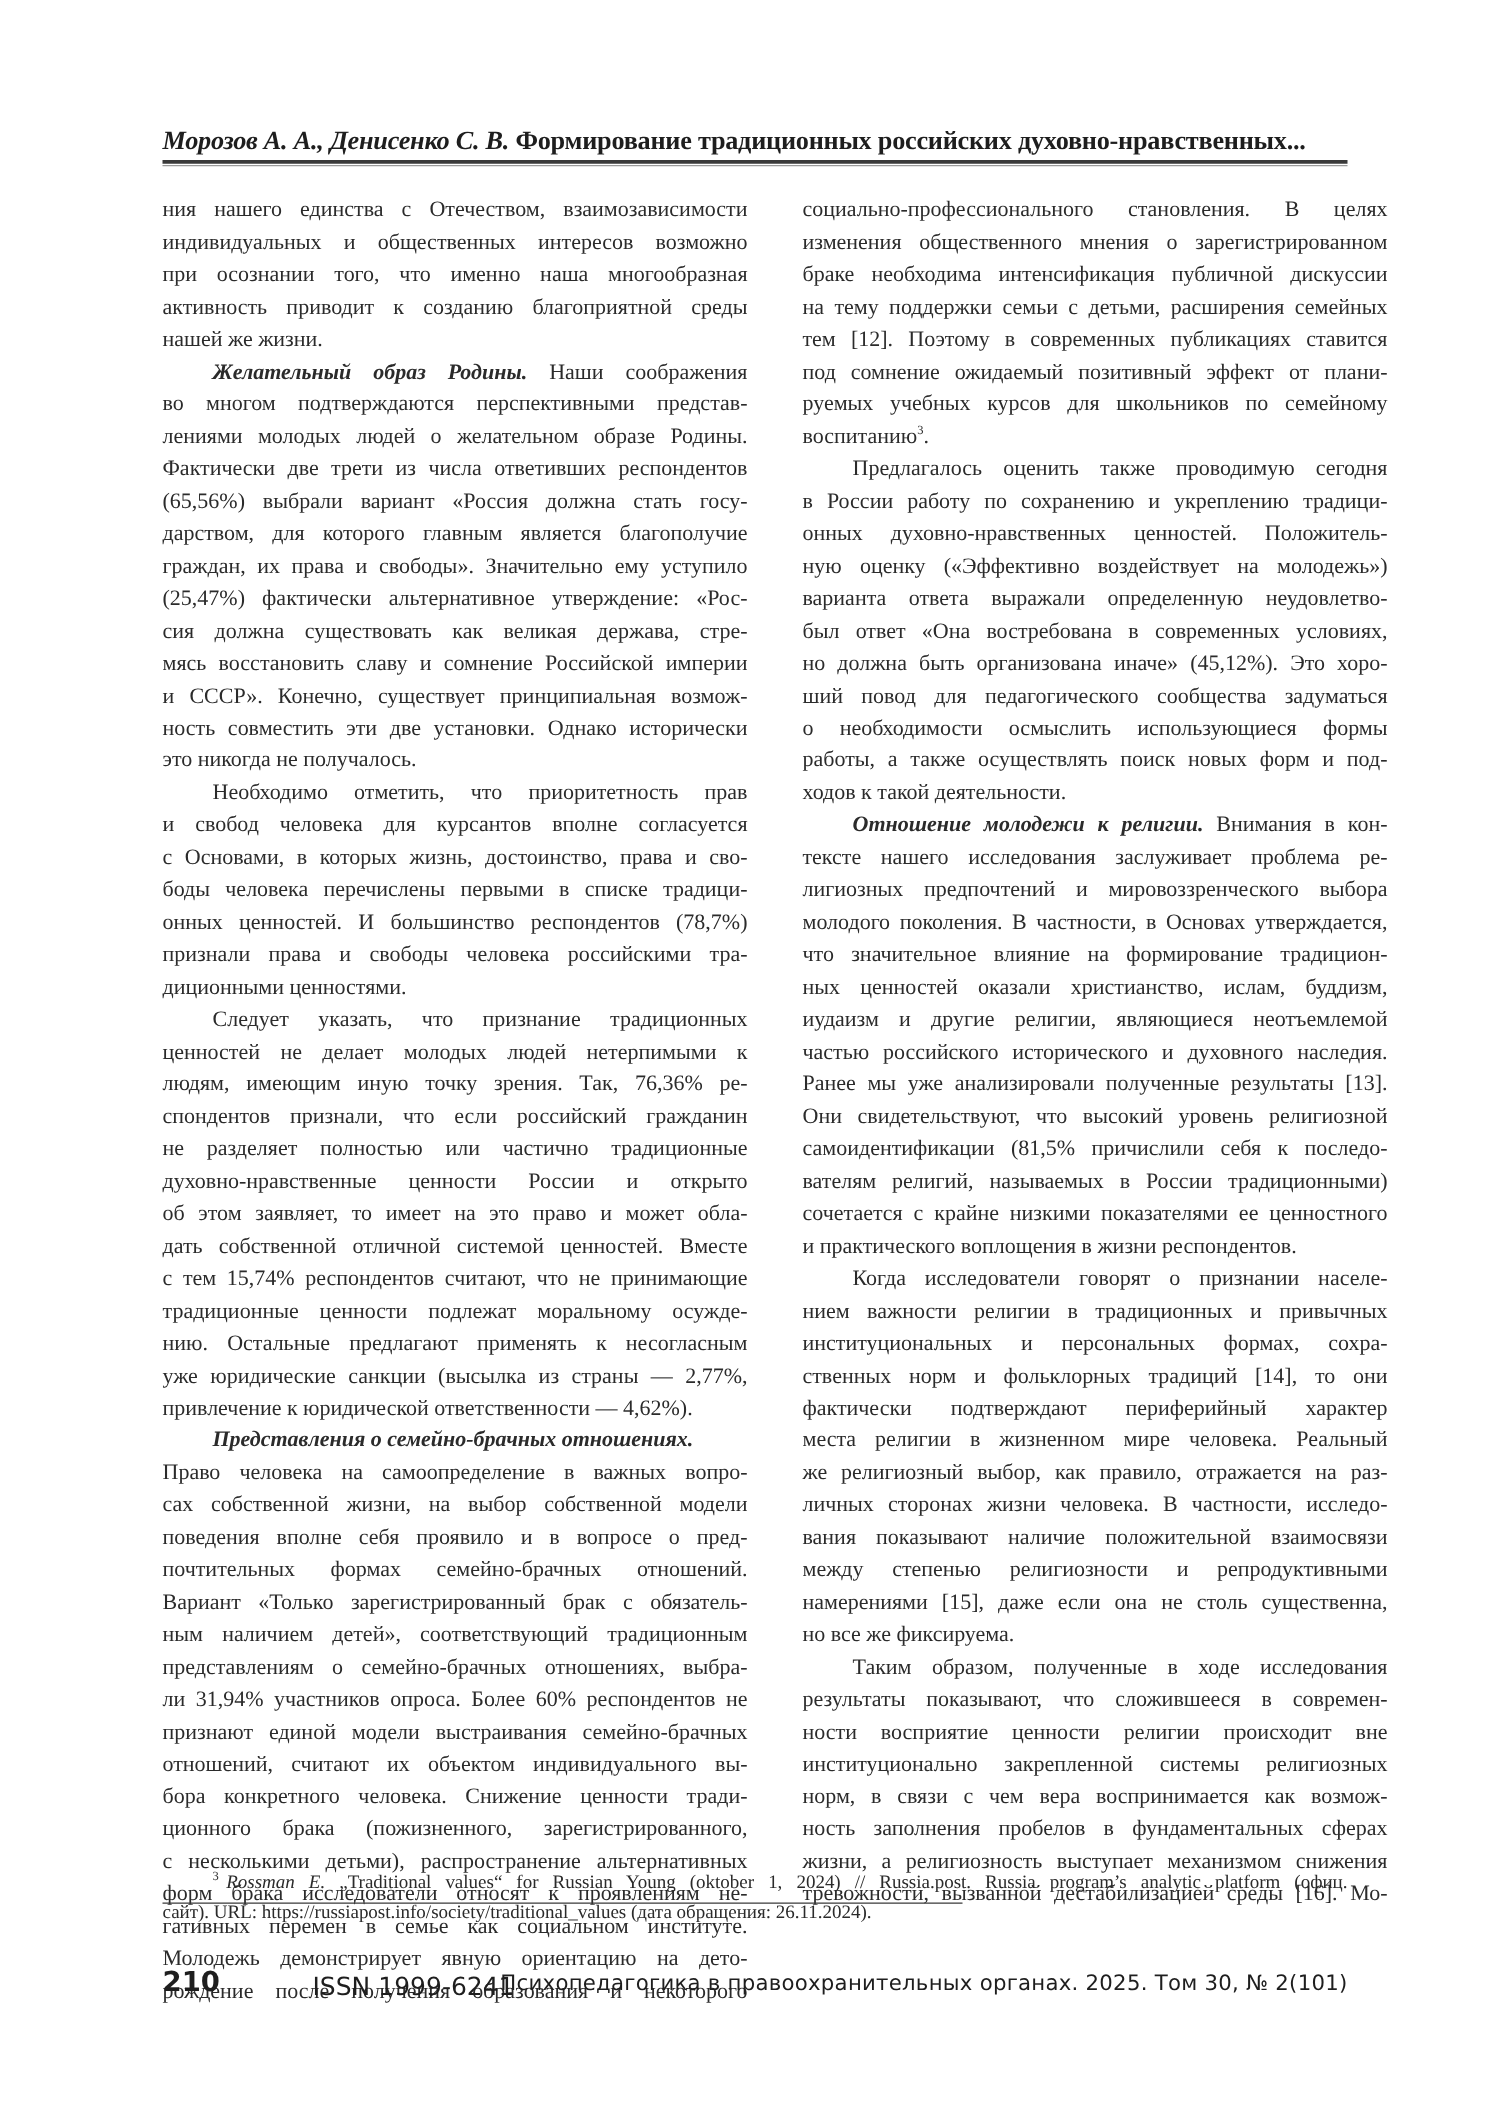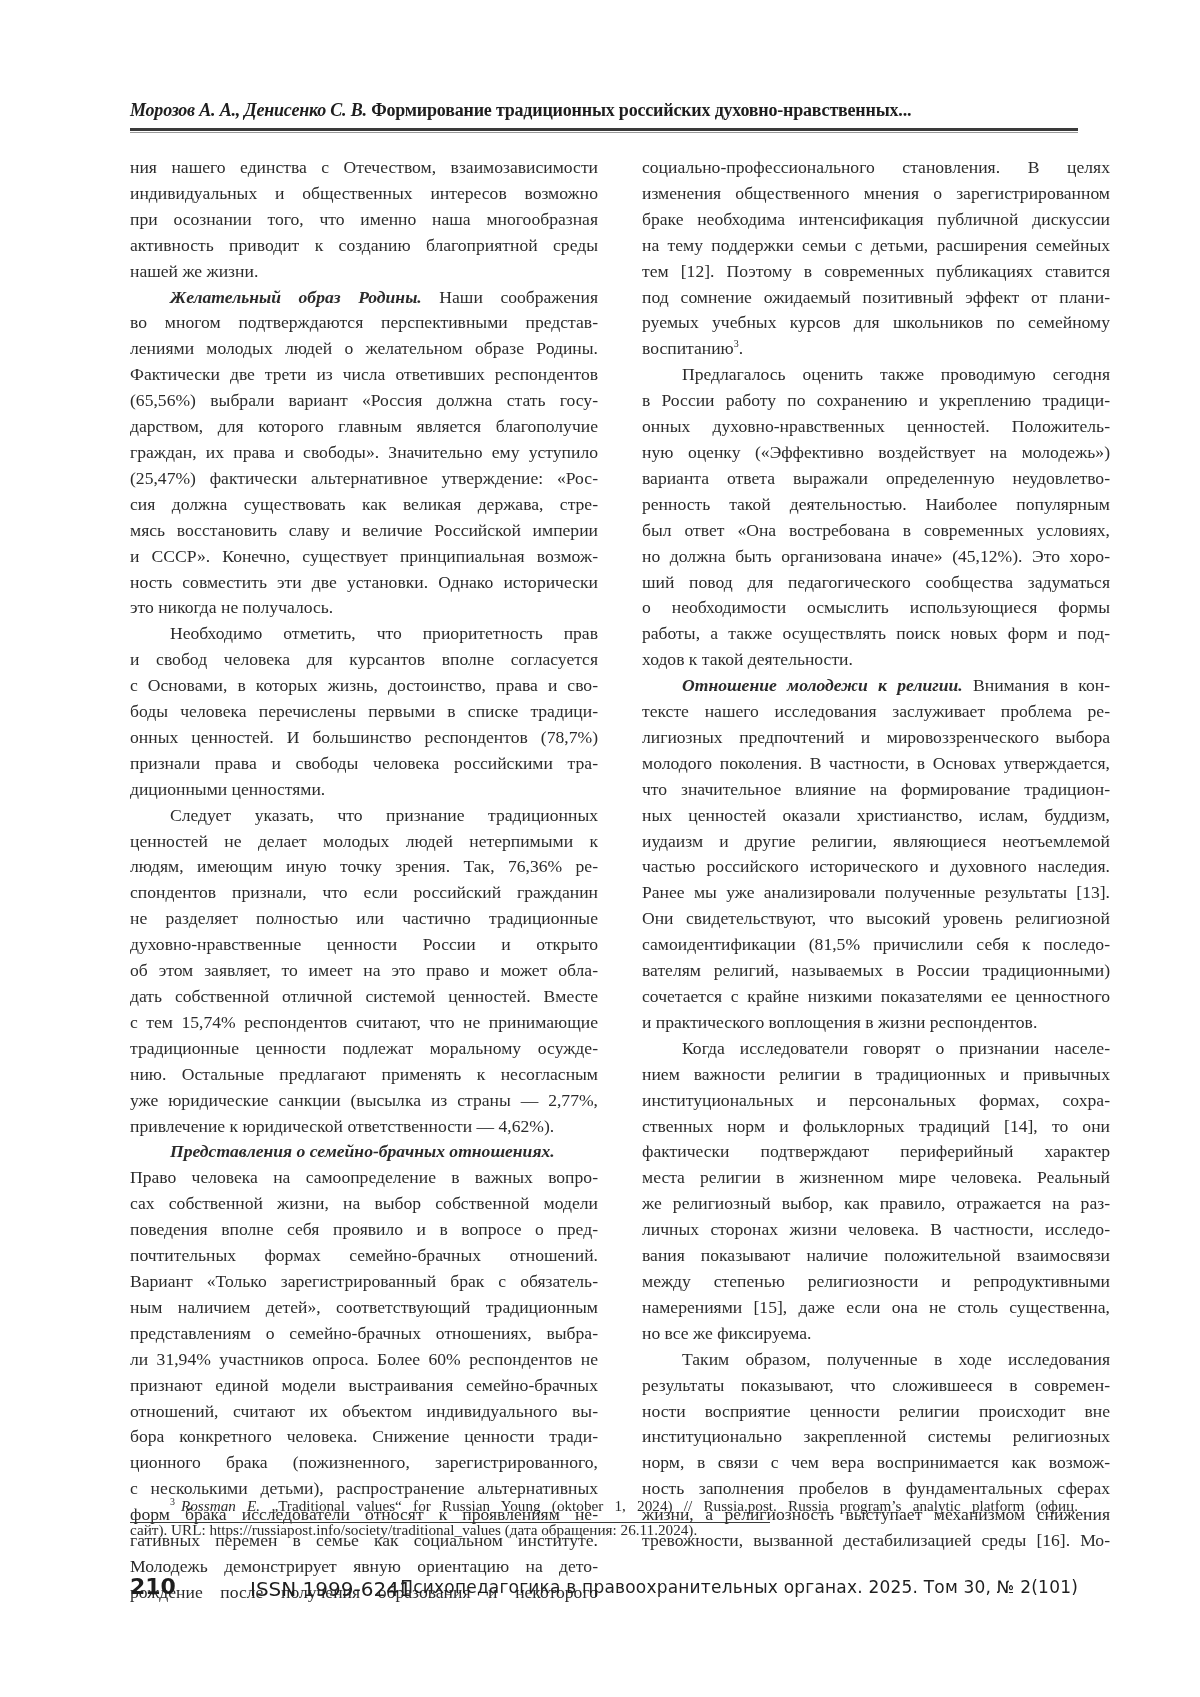--- a/index.html
+++ b/index.html
@@ -19,21 +19,21 @@
       position: absolute;
       left: 0; top: 0;
       width: 1200px;
       height: 1697px;
     }
     .running-head {
       position: absolute;
       left: 130px;
       top: 100px;
       width: 948px;
-      font-size: 18px;
+      font-size: 21px;
       font-weight: bold;
       color: #1e1e1e;
       white-space: nowrap;
       letter-spacing: -0.2px;
     }
     .running-head .authors {
       font-style: italic;
     }
     .head-rule {
       position: absolute;
@@ -174,21 +174,21 @@
     <div>
       <span class="line indent"><span class="run-in">Желательный образ Родины.</span> <span>Наши соображения</span></span>
       <span class="line">во многом подтверждаются перспективными представ-</span>
       <span class="line">лениями молодых людей о желательном образе Родины.</span>
       <span class="line">Фактически две трети из числа ответивших респондентов</span>
       <span class="line">(65,56%) выбрали вариант «Россия должна стать госу-</span>
       <span class="line">дарством, для которого главным является благополучие</span>
       <span class="line">граждан, их права и свободы». Значительно ему уступило</span>
       <span class="line">(25,47%) фактически альтернативное утверждение: «Рос-</span>
       <span class="line">сия должна существовать как великая держава, стре-</span>
-      <span class="line">мясь восстановить славу и величие Российской империи</span>
+      <span class="line">мясь восстановить славу и сомнение Российской империи</span>
       <span class="line">и СССР». Конечно, существует принципиальная возмож-</span>
       <span class="line">ность совместить эти две установки. Однако исторически</span>
       <span class="line last">это никогда не получалось.</span>
     </div>
 
     <div>
       <span class="line indent">Необходимо отметить, что приоритетность прав</span>
       <span class="line">и свобод человека для курсантов вполне согласуется</span>
       <span class="line">с Основами, в которых жизнь, достоинство, права и сво-</span>
       <span class="line">боды человека перечислены первыми в списке традици-</span>
@@ -246,21 +246,20 @@
       <span class="line">руемых учебных курсов для школьников по семейному</span>
       <span class="line last"><span>воспитанию</span><sup class="fnref">3</sup><span>.</span></span>
     </div>
 
     <div>
       <span class="line indent">Предлагалось оценить также проводимую сегодня</span>
       <span class="line">в России работу по сохранению и укреплению традици-</span>
       <span class="line">онных духовно-нравственных ценностей. Положитель-</span>
       <span class="line">ную оценку («Эффективно воздействует на молодежь»)</span>
       <span class="line">варианта ответа выражали определенную неудовлетво-</span>
-      <span class="line">ренность такой деятельностью. Наиболее популярным</span>
       <span class="line">был ответ «Она востребована в современных условиях,</span>
       <span class="line">но должна быть организована иначе» (45,12%). Это хоро-</span>
       <span class="line">ший повод для педагогического сообщества задуматься</span>
       <span class="line">о необходимости осмыслить использующиеся формы</span>
       <span class="line">работы, а также осуществлять поиск новых форм и под-</span>
       <span class="line last">ходов к такой деятельности.</span>
     </div>
 
     <div>
       <span class="line indent"><span class="run-in">Отношение молодежи к религии.</span> <span>Внимания в кон-</span></span>

